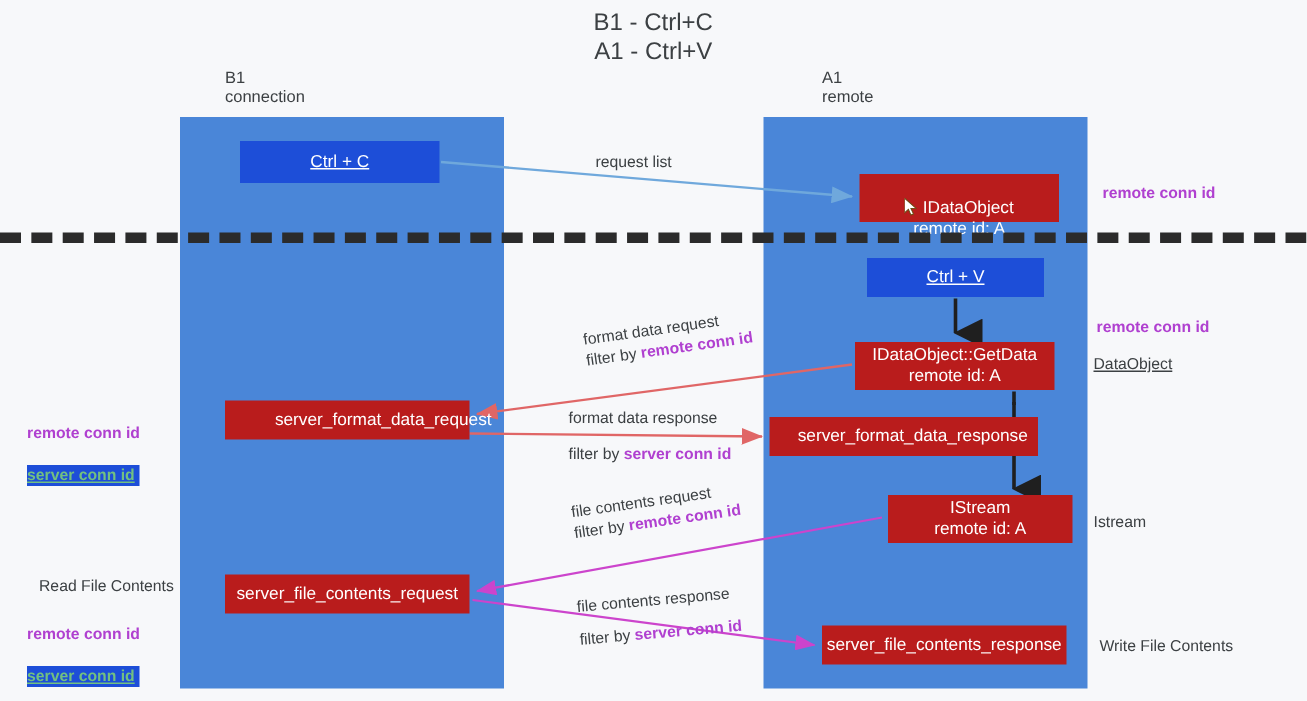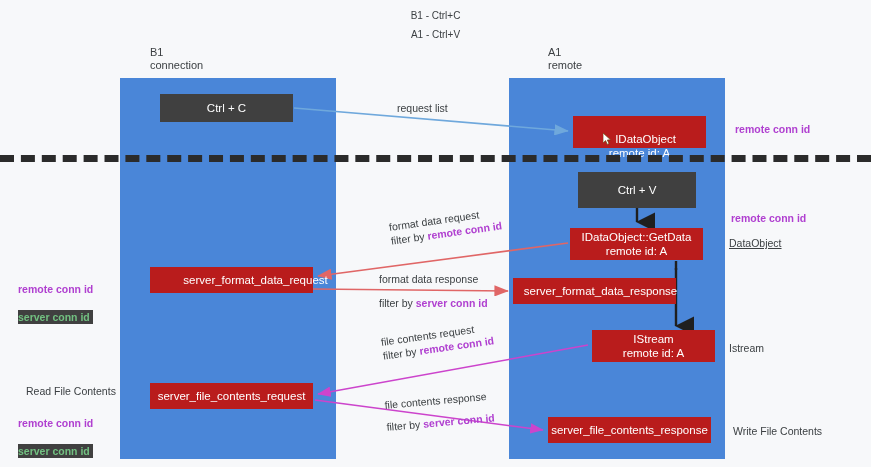--- a/index.html
+++ b/index.html
@@ -10,21 +10,21 @@
     overflow:hidden;
     position:relative;
   }
   #stage{position:absolute;inset:0;width:871px;height:467px;}
 
   .abs{position:absolute;}
 
   
   #title{
     left:0;top:6px;width:871px;text-align:center;
-    font-size:10px;color:#3c4043;line-height:19px;
+    font-size:16px;color:#3c4043;line-height:19px;
     white-space:pre-line;
   }
 
   
   .col-head{
     font-size:11px;color:#3c4043;line-height:13px;
     white-space:pre-line;
   }
   #head-b1{left:150px;top:46px;width:140px;}
   #head-a1{left:548px;top:46px;width:140px;}
@@ -36,29 +36,29 @@
 
   
   .node{
     box-sizing:border-box;
     display:flex;flex-direction:column;
     align-items:center;justify-content:center;
     color:#ffffff;font-size:11.5px;line-height:14px;
     text-align:center;white-space:pre-line;
     z-index:6;
   }
-  .green{background:#404040;}
+  .green{background:#1d4ed8;text-decoration:underline;}
   .orange{background:#b91c1c;}
 
   #n-ctrlc{left:160px;top:94px;width:133px;height:28px;}
   #n-idataobject{left:573px;top:116px;width:133px;height:32px;}
-  #n-ctrlv{left:578px;top:172px;width:118px;height:36px;}
+  #n-ctrlv{left:578px;top:172px;width:118px;height:26px;}
   #n-getdata{left:570px;top:228px;width:133px;height:32px;}
   #n-fmtreq{left:150px;top:267px;width:163px;height:26px;padding-left:48px;}
-  #n-fmtresp{left:513px;top:278px;width:163px;height:26px;padding-left:12px;}
+  #n-fmtresp{left:513px;top:278px;width:179px;height:26px;padding-left:12px;}
   #n-istream{left:592px;top:330px;width:123px;height:32px;}
   #n-filereq{left:150px;top:383px;width:163px;height:26px;}
   #n-fileresp{left:548px;top:417px;width:163px;height:26px;}
 
   .cursor-ico{
     display:inline-block;vertical-align:-2px;
     width:11px;height:12px;margin-right:1px;
   }
 
   

